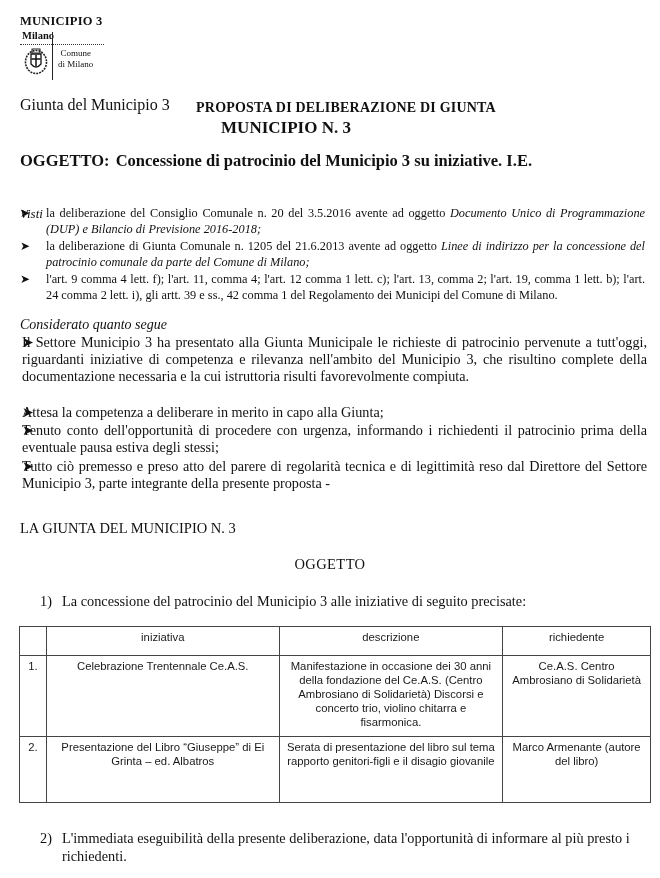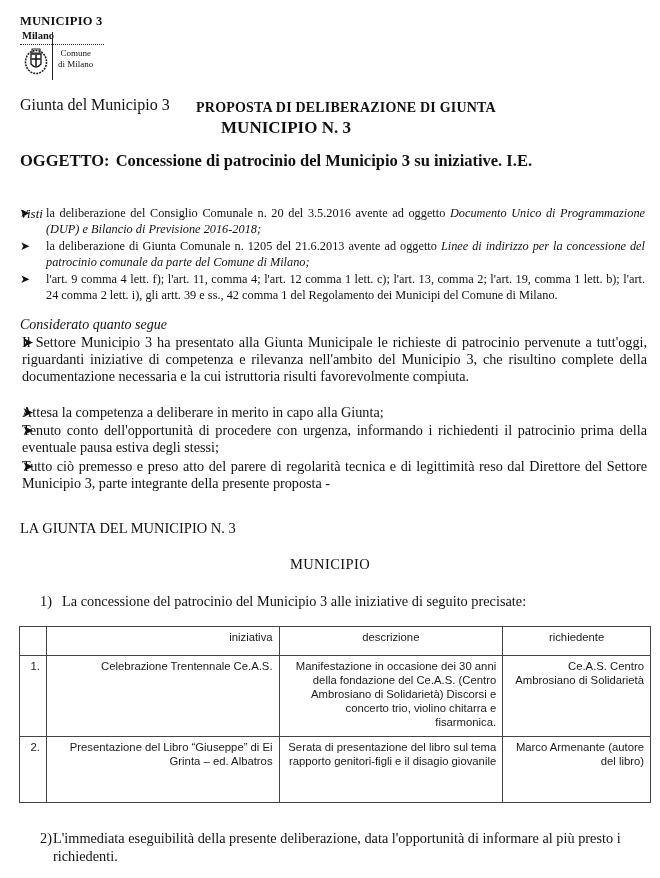--- a/index.html
+++ b/index.html
@@ -40,28 +40,28 @@
   .citem .txt { display: block; text-align: justify; }
 
   #giunta-head { left: 20px; top: 520px; font-size: 14.5px; }
   #delibera { left: 0; width: 660px; top: 556px; text-align: center; font-size: 14.5px; letter-spacing: 0.4px; }
   #point1 { left: 40px; top: 593px; font-size: 14.3px; white-space: nowrap; }
   #point1 .num, #point2 .num { display: inline-block; width: 22px; }
 
   
   #tbl { position: absolute; left: 19px; top: 626px; width: 632px; border-collapse: collapse;
          font-family: "Liberation Sans", "DejaVu Sans", sans-serif; font-size: 11.3px; color: #1a1a1a; }
-  #tbl td, #tbl th { border: 1px solid #444; vertical-align: top; padding: 3px 6px; line-height: 14px; font-weight: normal; text-align: right; }
+  #tbl td, #tbl th { border: 1px solid #444; vertical-align: top; padding: 3px 6px; line-height: 14px; font-weight: normal; text-align: center; }
   #tbl th { height: 22px; }
   #tbl th.c { text-align: center; }
   #tbl tr.r1 td { height: 74px; }
   #tbl tr.r2 td { height: 59px; }
 
   #point2 { left: 40px; top: 829px; width: 610px; font-size: 14.3px; line-height: 18px; }
-  #point2 .txt { display: block; margin-left: 13px; margin-top: -18px; }
+  #point2 .txt { display: block; margin-left: 22px; margin-top: -18px; }
 </style>
 </head>
 <body>
 
 <div id="hdr-muni" class="abs">MUNICIPIO  3</div>
 <div id="logo" class="abs">
   <span class="milano">Milano</span>
   <span class="hline"></span>
   <span class="vline"></span>
   <svg class="crest" viewBox="0 0 24 28">
@@ -113,21 +113,21 @@
 <div class="citem" style="top:422px;">
   <span class="arrow">➤</span>
   <span class="txt">Tenuto conto dell'opportunità di procedere con urgenza, informando i richiedenti il patrocinio prima della eventuale pausa estiva degli stessi;</span>
 </div>
 <div class="citem" style="top:458px;">
   <span class="arrow">➤</span>
   <span class="txt">Tutto ciò premesso e preso atto del parere di regolarità tecnica e di legittimità reso dal Direttore del Settore Municipio 3, parte integrante della presente proposta -</span>
 </div>
 
 <div id="giunta-head" class="abs">LA GIUNTA DEL MUNICIPIO N. 3</div>
-<div id="delibera" class="abs">MUNICIPIO</div>
+<div id="delibera" class="abs">OGGETTO</div>
 
 <div id="point1" class="abs">
   <span class="num">1)</span><span>La concessione del patrocinio del Municipio 3 alle iniziative di seguito precisate:</span>
 </div>
 
 <table id="tbl">
   <colgroup>
     <col style="width:27px">
     <col style="width:233px">
     <col style="width:224px">

